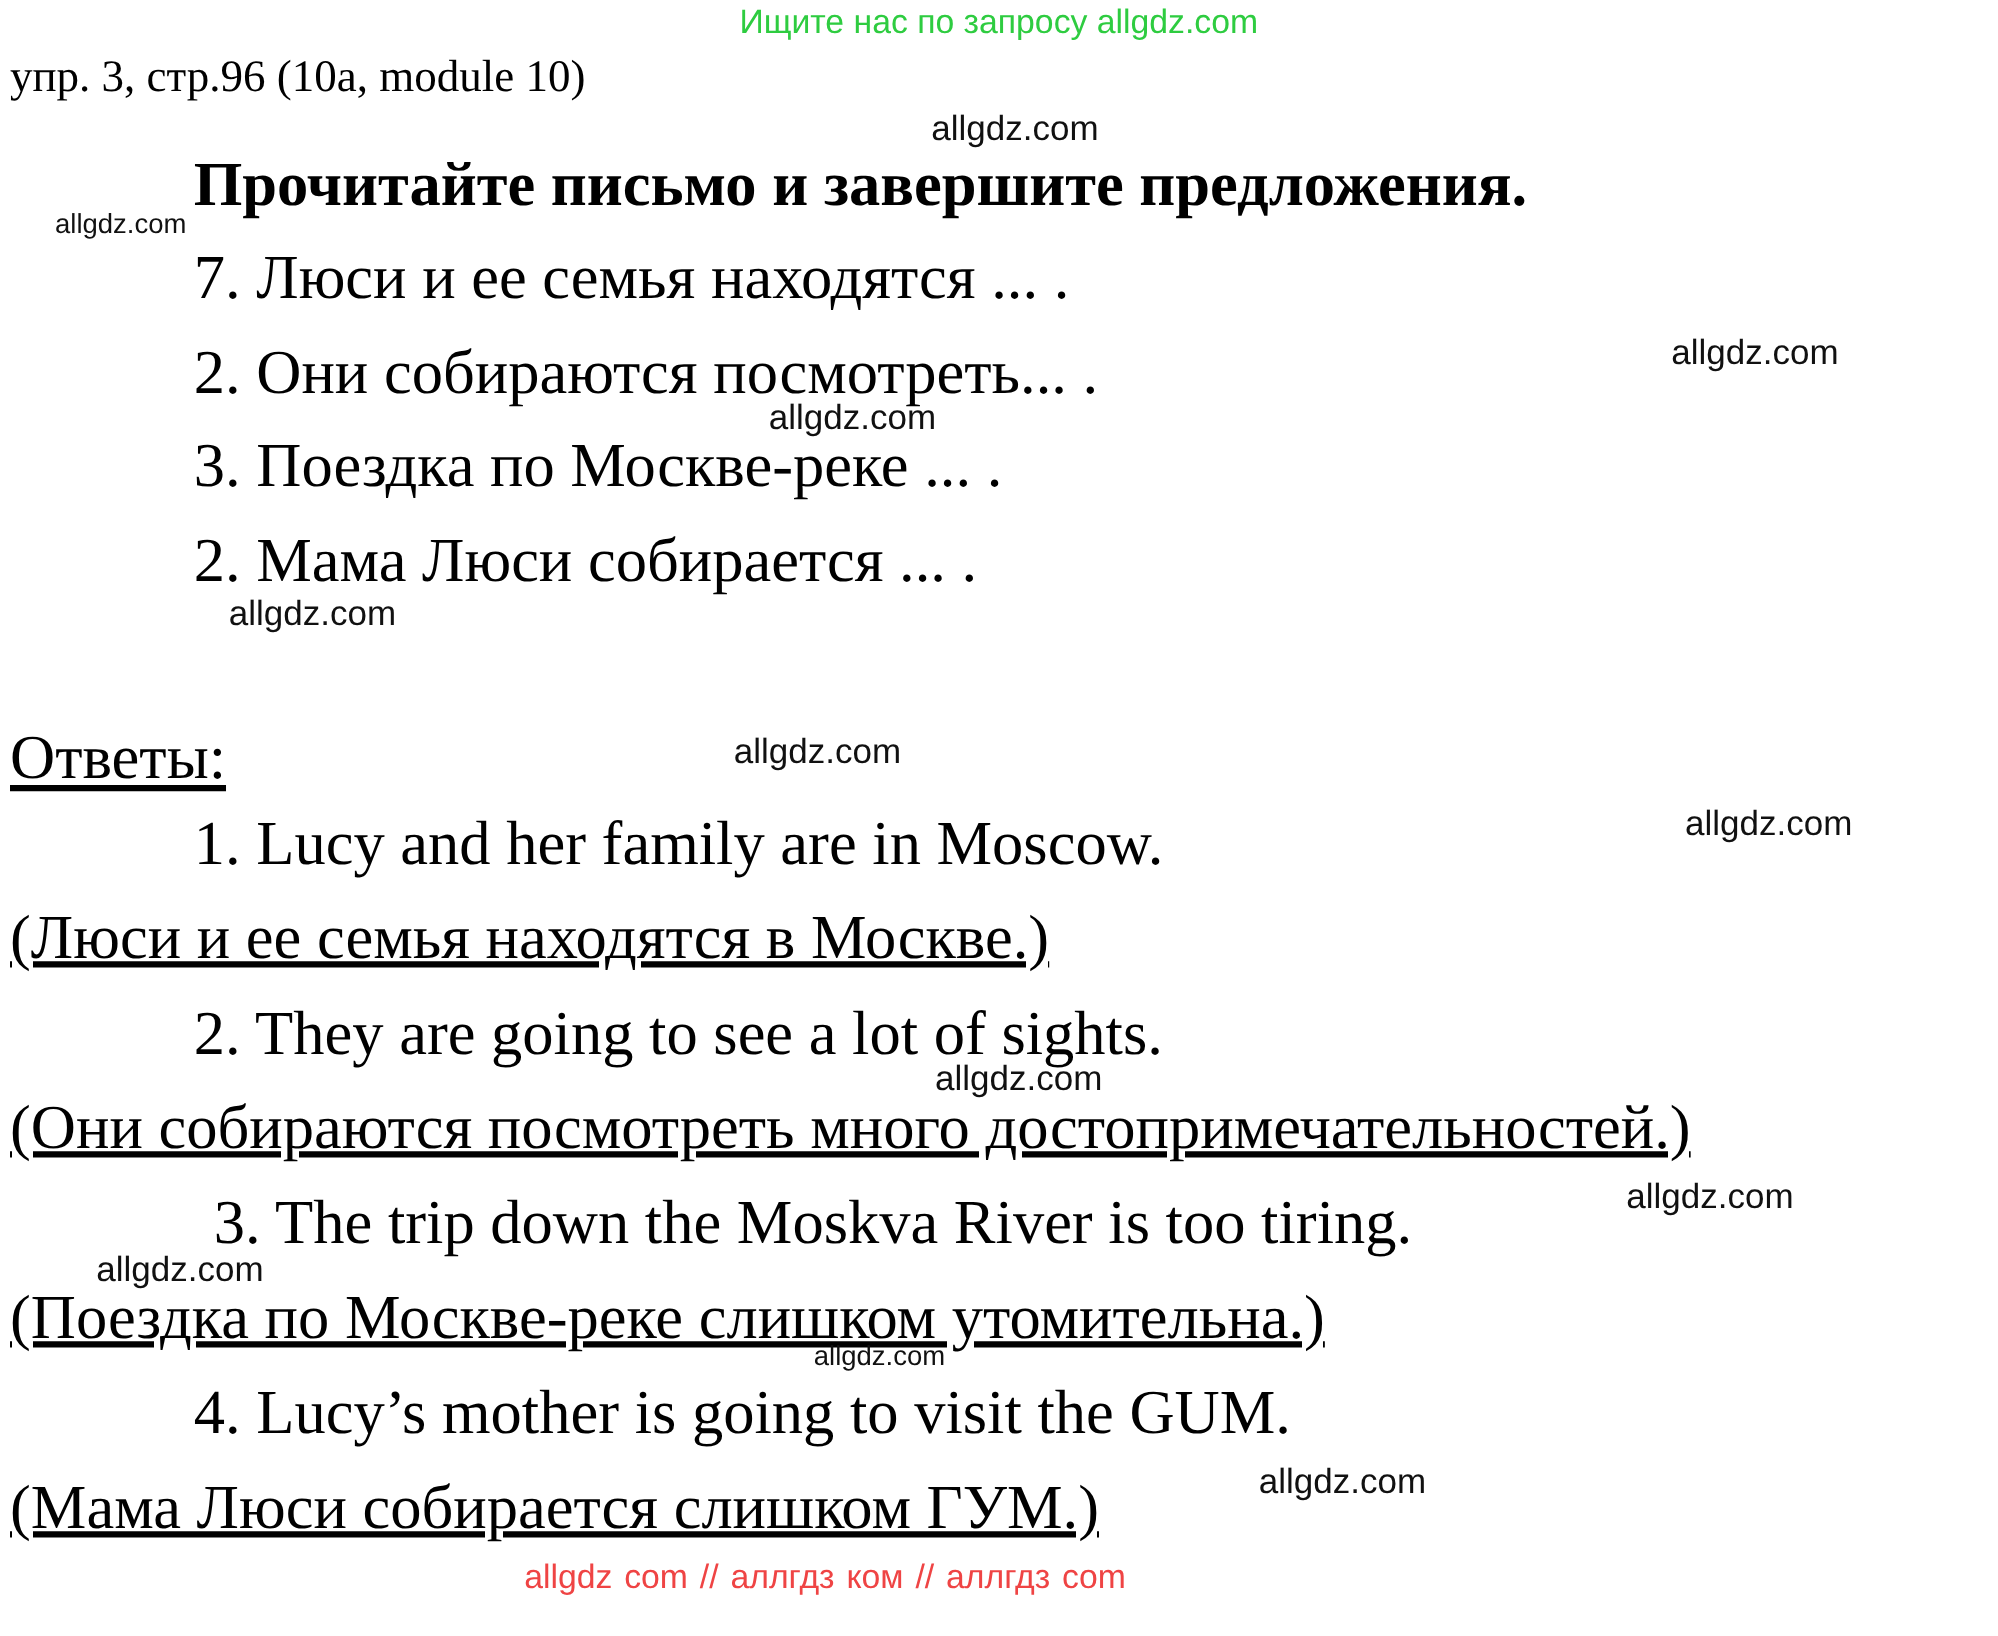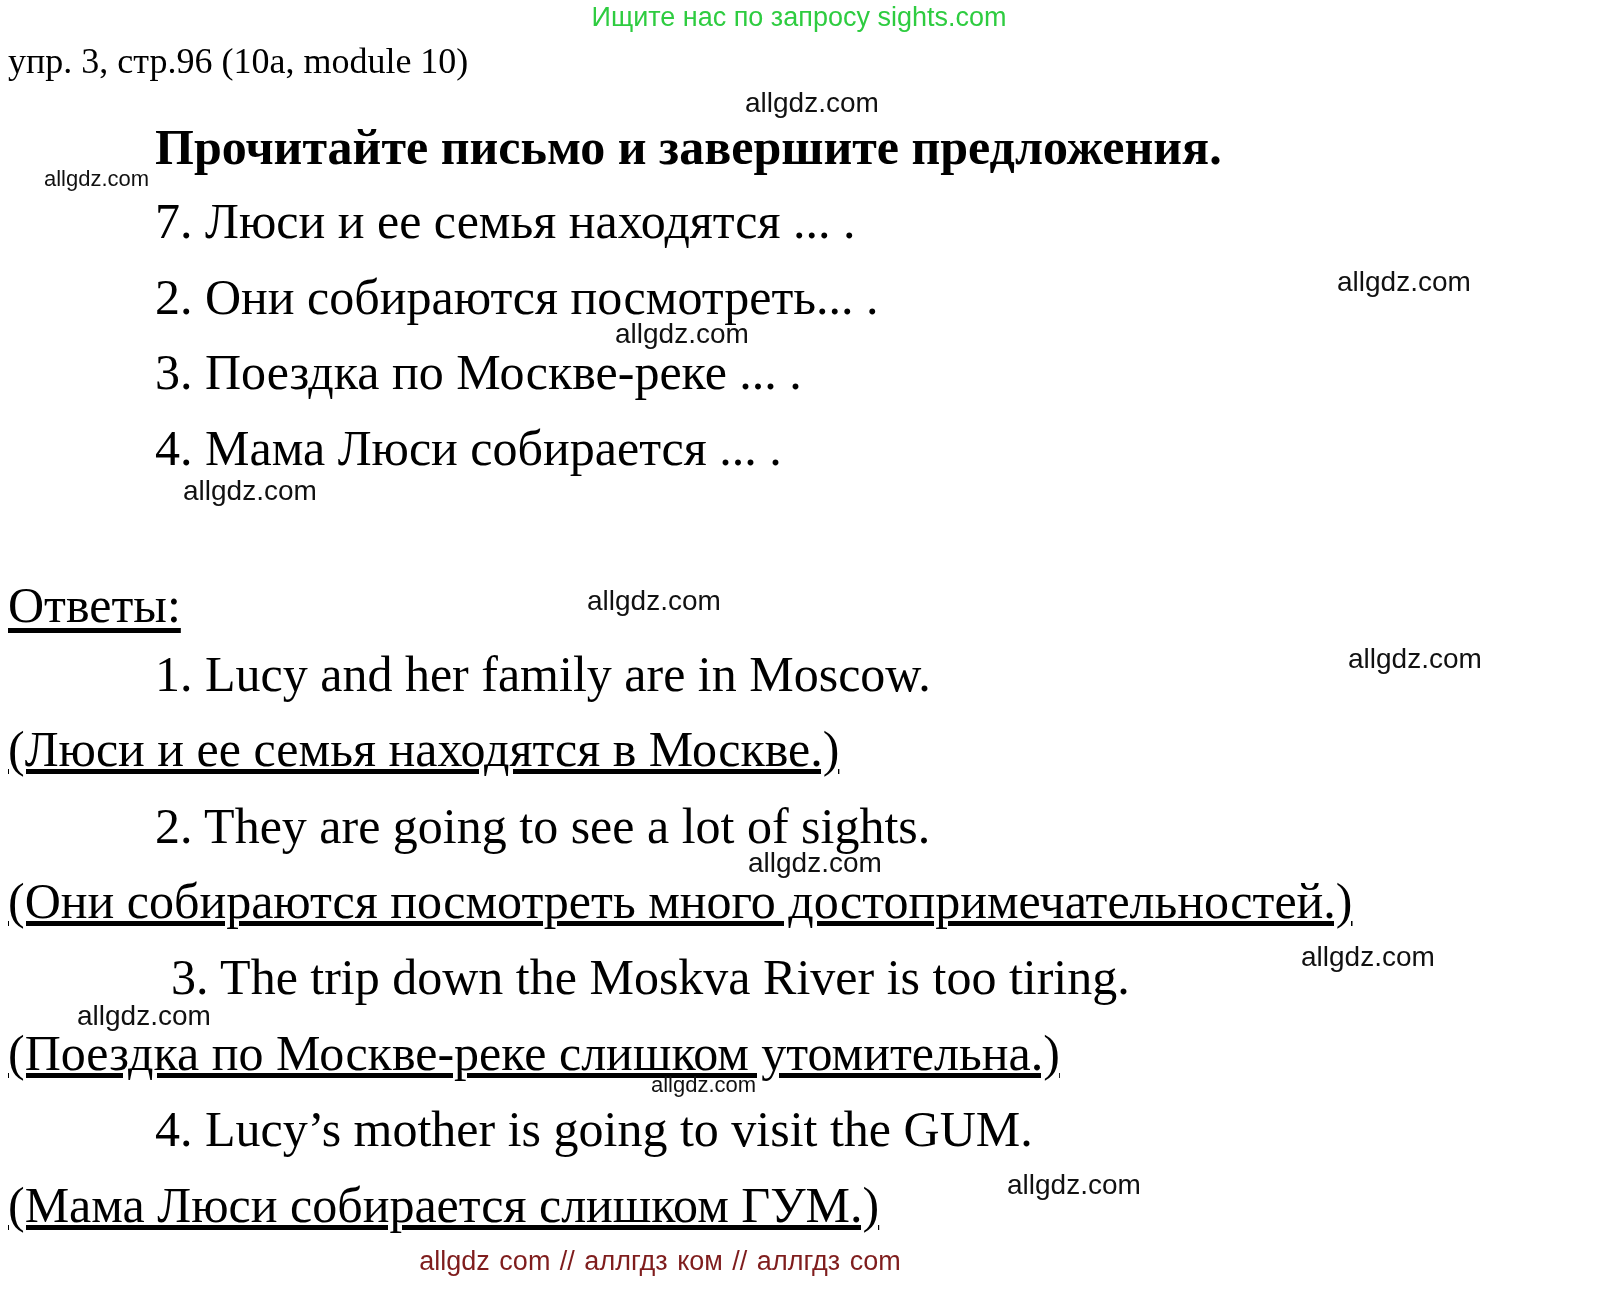--- a/index.html
+++ b/index.html
@@ -1,44 +1,44 @@
 <!DOCTYPE html>
 <html><head>
 <meta charset="utf-8">
 <style>
   html, body { margin:0; padding:0; background:#ffffff; }
   body { width:1598px; height:1309px; position:relative; overflow:hidden; }
   .serif { font-family:"Liberation Serif", "DejaVu Serif", serif; color:#000; position:absolute; white-space:nowrap; }
   .wm { font-family:"Liberation Sans", "DejaVu Sans", sans-serif; color:#111; position:absolute; font-size:28px; white-space:nowrap; }
   .top-banner { position:absolute; left:0; width:1598px; top:2px; text-align:center; font-family:"Liberation Sans", "DejaVu Sans", sans-serif; font-size:27px; color:#2ecc40; }
-  .bottom-banner { position:absolute; left:0; width:1320px; top:1246px; text-align:center; font-family:"Liberation Sans", "DejaVu Sans", sans-serif; font-size:27px; color:#7f1d1d; word-spacing:2px; }
+  .bottom-banner { position:absolute; left:0; width:1320px; top:1246px; text-align:center; font-family:"Liberation Sans", "DejaVu Sans", sans-serif; font-size:27px; color:#ef4444; word-spacing:2px; }
   .title { left:8px; top:40px; font-size:36px; }
   .task { left:155px; top:118px; font-size:50px; font-weight:bold; }
   .q { left:155px; font-size:50px; }
   .ans-h { left:8px; top:576px; font-size:50px; text-decoration:underline; text-underline-offset:6px; }
   .en { left:155px; font-size:50px; }
   .ru { left:8px; font-size:50px;text-decoration:underline; }
 </style>
 </head>
 <body>
 
-<div class="top-banner">Ищите нас по запросу sights.com</div>
+<div class="top-banner">Ищите нас по запросу allgdz.com</div>
 
 <div class="serif title">упр. 3, стр.96 (10a, module 10)</div>
 <div class="wm" style="left:745px;top:87px;">allgdz.com</div>
 
 <div class="serif task">Прочитайте письмо и завершите предложения.</div>
 <div class="wm" style="left:44px;top:166px;font-size:22px;">allgdz.com</div>
 
 <div class="serif q" style="top:192px;">7. Люси и ее семья находятся ... .</div>
 <div class="serif q" style="top:268px;">2. Они собираются посмотреть... .</div>
 <div class="wm" style="left:1337px;top:266px;">allgdz.com</div>
 <div class="wm" style="left:615px;top:318px;">allgdz.com</div>
 <div class="serif q" style="top:343px;">3. Поездка по Москве-реке ... .</div>
-<div class="serif q" style="top:419px;">4. Мама Люси собирается ... .</div>
+<div class="serif q" style="top:419px;">2. Мама Люси собирается ... .</div>
 <div class="wm" style="left:183px;top:475px;">allgdz.com</div>
 
 <div class="serif ans-h">Ответы:</div>
 <div class="wm" style="left:587px;top:585px;">allgdz.com</div>
 <div class="wm" style="left:1348px;top:643px;">allgdz.com</div>
 
 <div class="serif en" style="top:645px;">1. Lucy and her family are in Moscow.</div>
 <div class="serif ru" style="top:720px;">(Люси и ее семья находятся в Москве.)</div>
 
 <div class="serif en" style="top:797px;">2. They are going to see a lot of sights.</div>

